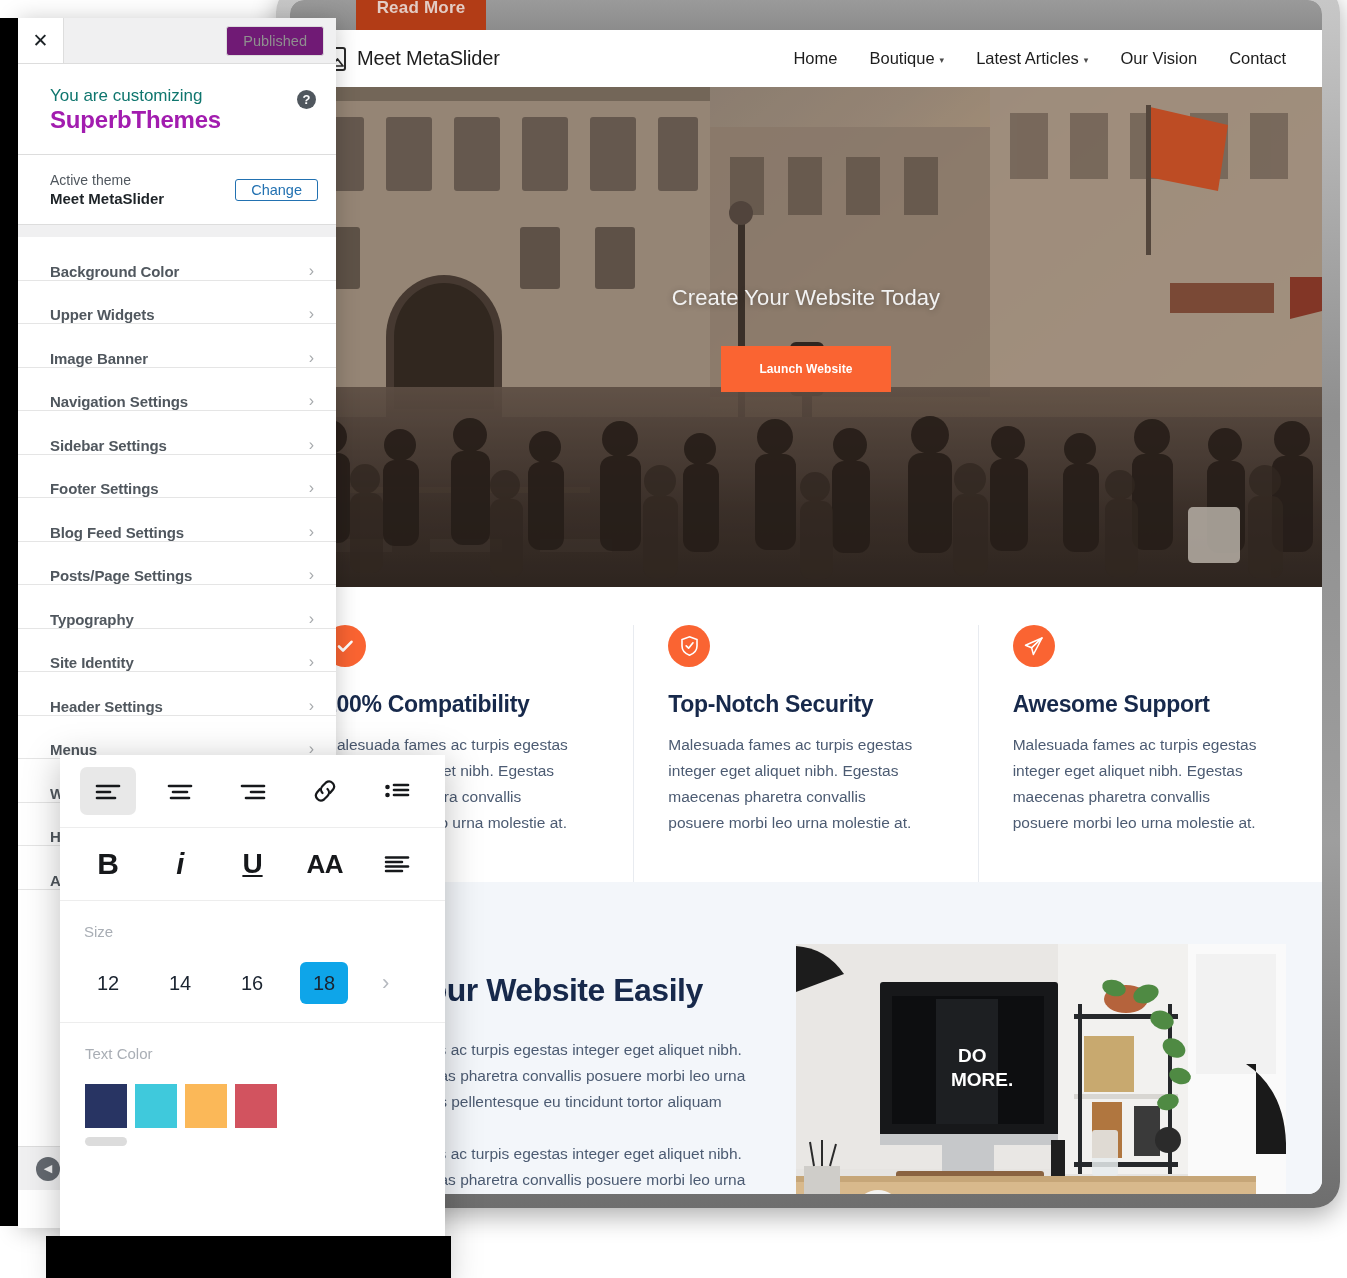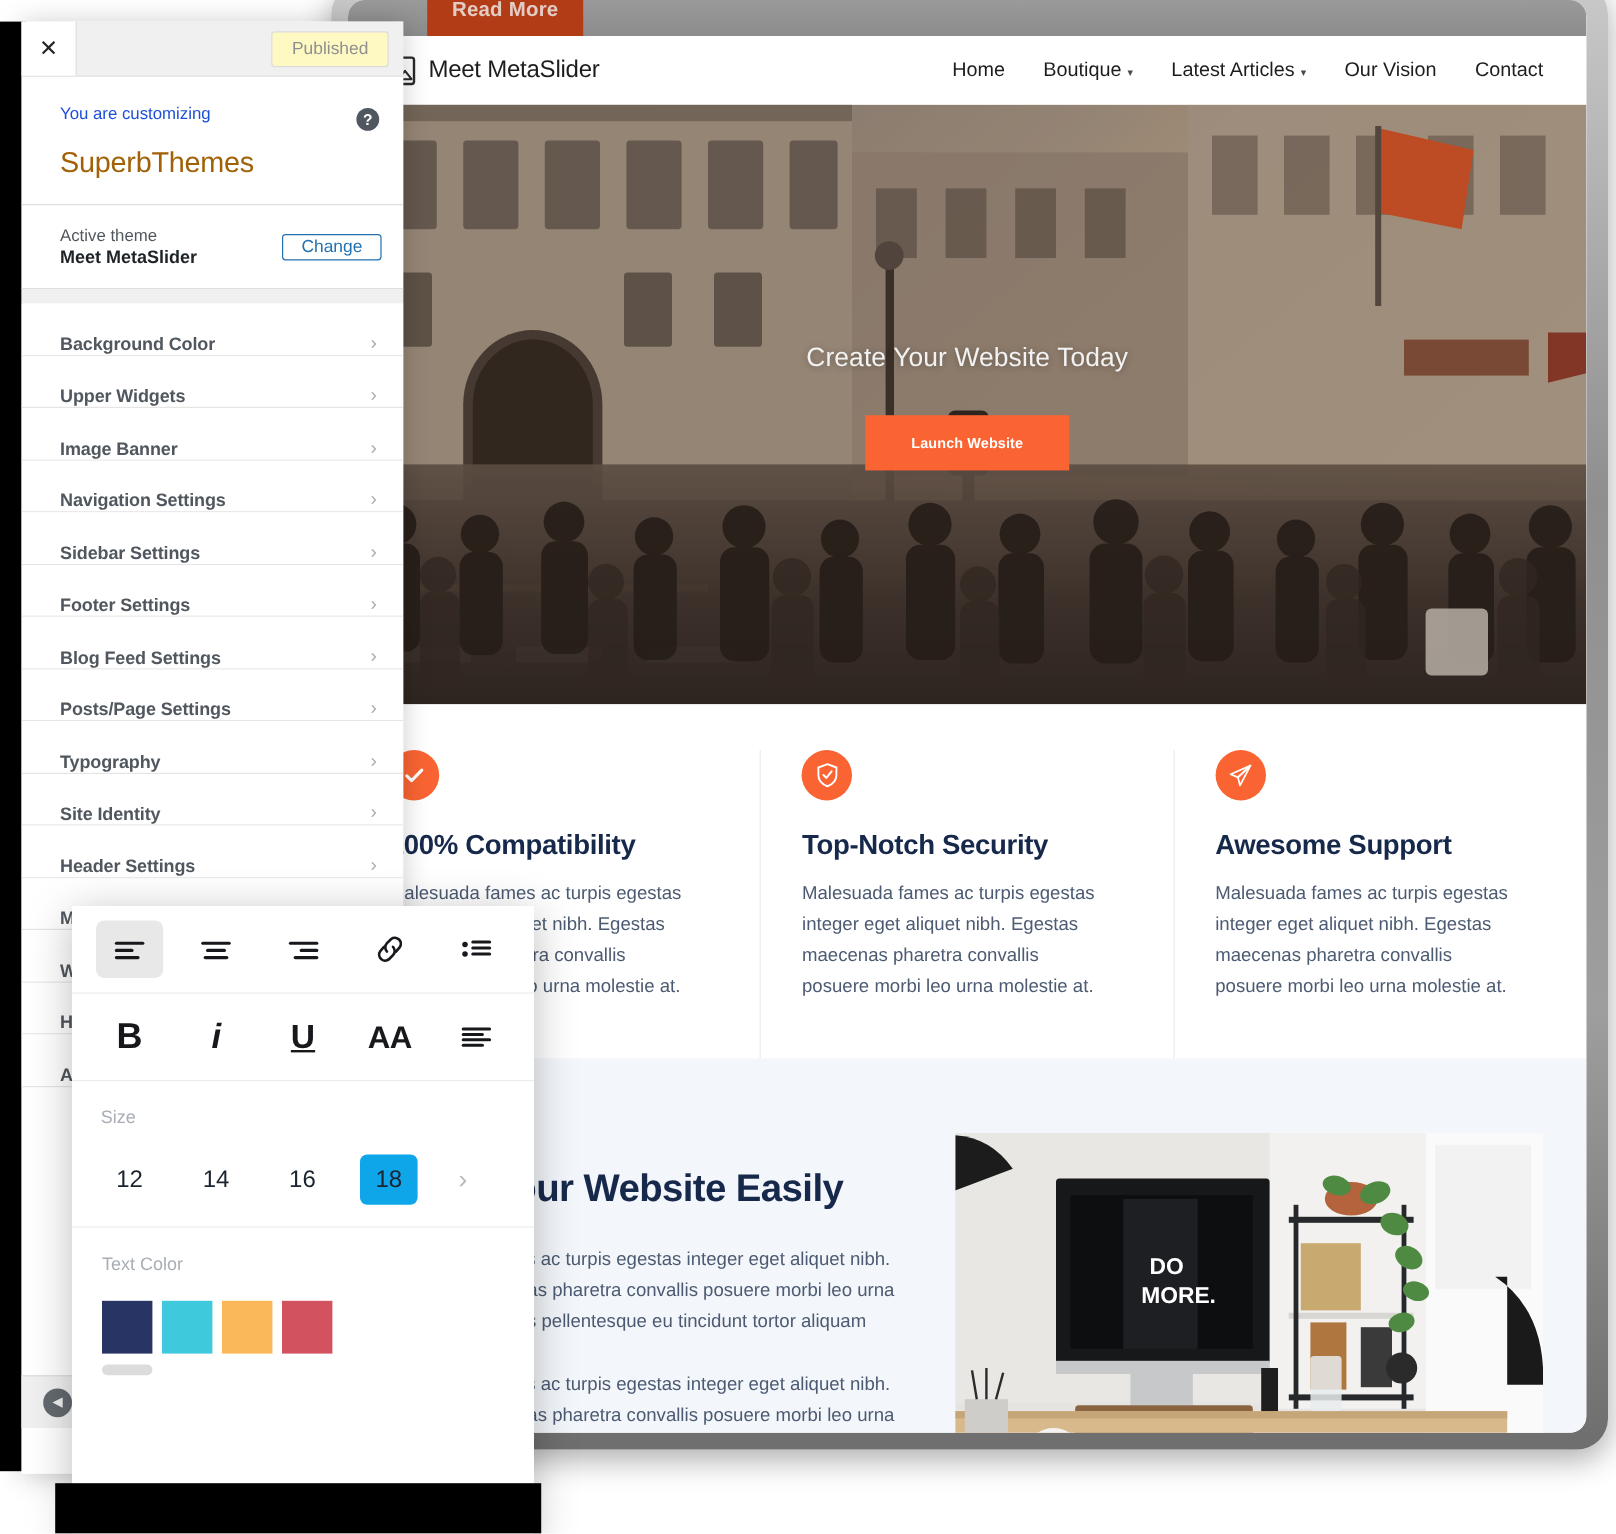--- a/index.html
+++ b/index.html
@@ -103,29 +103,29 @@
   .cz-topbar{
     height:46px; background:#f0f0f1; border-bottom:1px solid #ddd;
     display:flex; align-items:stretch; flex:none;
   }
   .cz-close{
     width:46px; display:flex; align-items:center; justify-content:center;
     background:#fff; border-right:1px solid #ddd; font-size:19px; color:#1d2327; cursor:pointer;
   }
   .cz-spacer{ flex:1; }
   .cz-publish{
-    align-self:center; margin-right:12px; background:#fef9c3; color:#8f8f8f;
+    align-self:center; margin-right:12px; background:#701a75; color:#8f8f8f;
     border:1px solid #dcdcdc; border-radius:3px; font-size:14.5px; padding:6px 16px; cursor:pointer;
   }
   .cz-head{
     padding:22px 22px 20px 32px; background:#fff; border-bottom:1px solid #ddd;
     position:relative; flex:none;
   }
-  .cz-head-sub{ font-size:14px; color:#1d4ed8; margin-bottom:20px; }
-  .cz-head-title{ font-size:24px; color:#a16207; font-weight:400; letter-spacing:-.2px;}
+  .cz-head-sub{ font-size:17px; color:#0f766e; margin-bottom:0; }
+  .cz-head-title{ font-size:24px; color:#a21caf; font-weight:700; letter-spacing:-.2px;}
   .cz-help{
     position:absolute; right:20px; top:26px; width:19px; height:19px; border-radius:50%;
     background:#50575e; color:#fff; font-size:13px; font-weight:700;
     display:flex; align-items:center; justify-content:center; cursor:pointer;
   }
   .cz-theme{
     padding:17px 18px 17px 32px; background:#fff; display:flex; align-items:center;
     border-bottom:1px solid #ddd; flex:none;
   }
   .cz-theme-text{ flex:1; }

